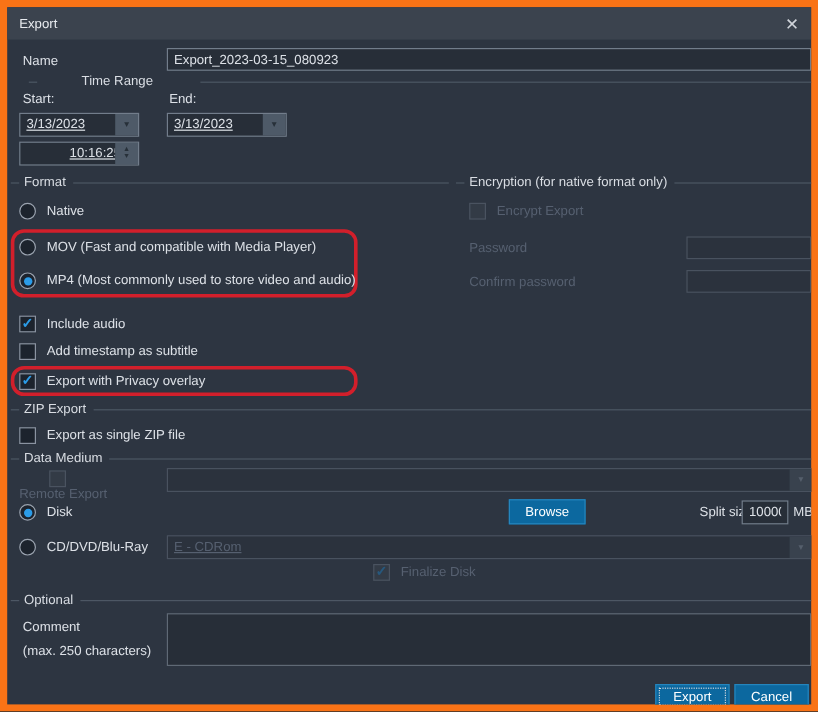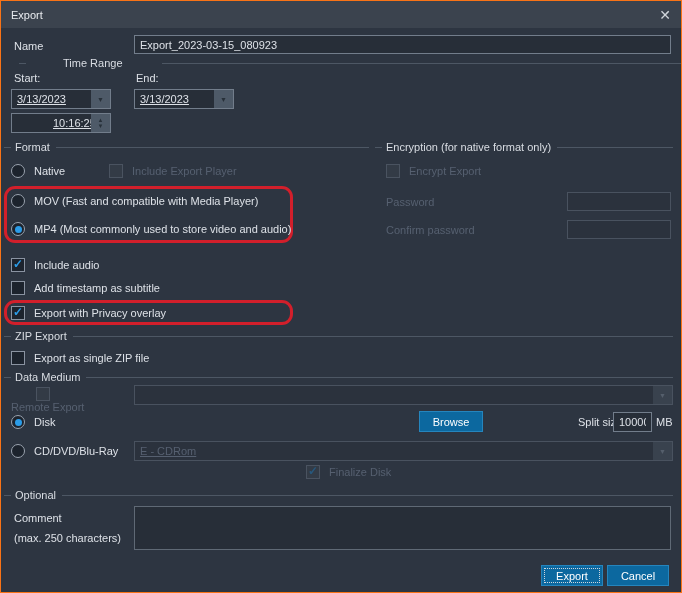--- a/index.html
+++ b/index.html
@@ -1,20 +1,20 @@
 <!DOCTYPE html>
 <html><head>
 <meta charset="utf-8">
 <style>
   html,body{margin:0;padding:0;background:#1a1e24;}
   .dialog{
     position:relative;width:682px;height:593px;overflow:hidden;
     background:#2d3541;color:#dde1e7;
     font-family:"Liberation Sans",sans-serif;font-size:11px;
-    border:1px solid #f97316;box-sizing:border-box;
+    border:6px solid #f97316;box-sizing:border-box;
   }
   
   .titlebar{position:absolute;top:0;left:0;right:0;height:27px;background:#3b434e;
     display:flex;align-items:center;justify-content:space-between;padding:0 10px;box-sizing:border-box;}
   .title{color:#e8ebef;}
   .close{color:#d0d5db;font-size:14px;line-height:1;cursor:default;}
   
   .ghdr{position:absolute;display:flex;align-items:center;height:14px;}
   .ghdr .tick{width:7px;border-top:1px solid #4d5764;margin-right:4px;}
   .ghdr .txt{color:#d9dde3;margin-right:6px;white-space:nowrap;}
@@ -106,24 +106,20 @@
       <span class="txt">Format</span>
       <span class="line"></span>
   </div>
 
   <div class="radrow" style="left:10px;top:162px;">
     <span class="rad">
         <span class="dot"></span>
       </span>
     <span>Native</span>
   </div>
-  <div class="cbrow" style="left:108px;top:162px;">
-    <span class="cb disabled"></span>
-    <span class="dim">Include Export Player</span>
-  </div>
   <div class="cbrow" style="left:385px;top:162px;">
     <span class="cb disabled"></span>
     <span class="dim">Encrypt Export</span>
   </div>
 
   <div class="hl" style="left:3px;top:185px;width:289px;height:57px;"></div>
 
   <div class="radrow" style="left:10px;top:192px;">
     <span class="rad">
         <span class="dot"></span>

